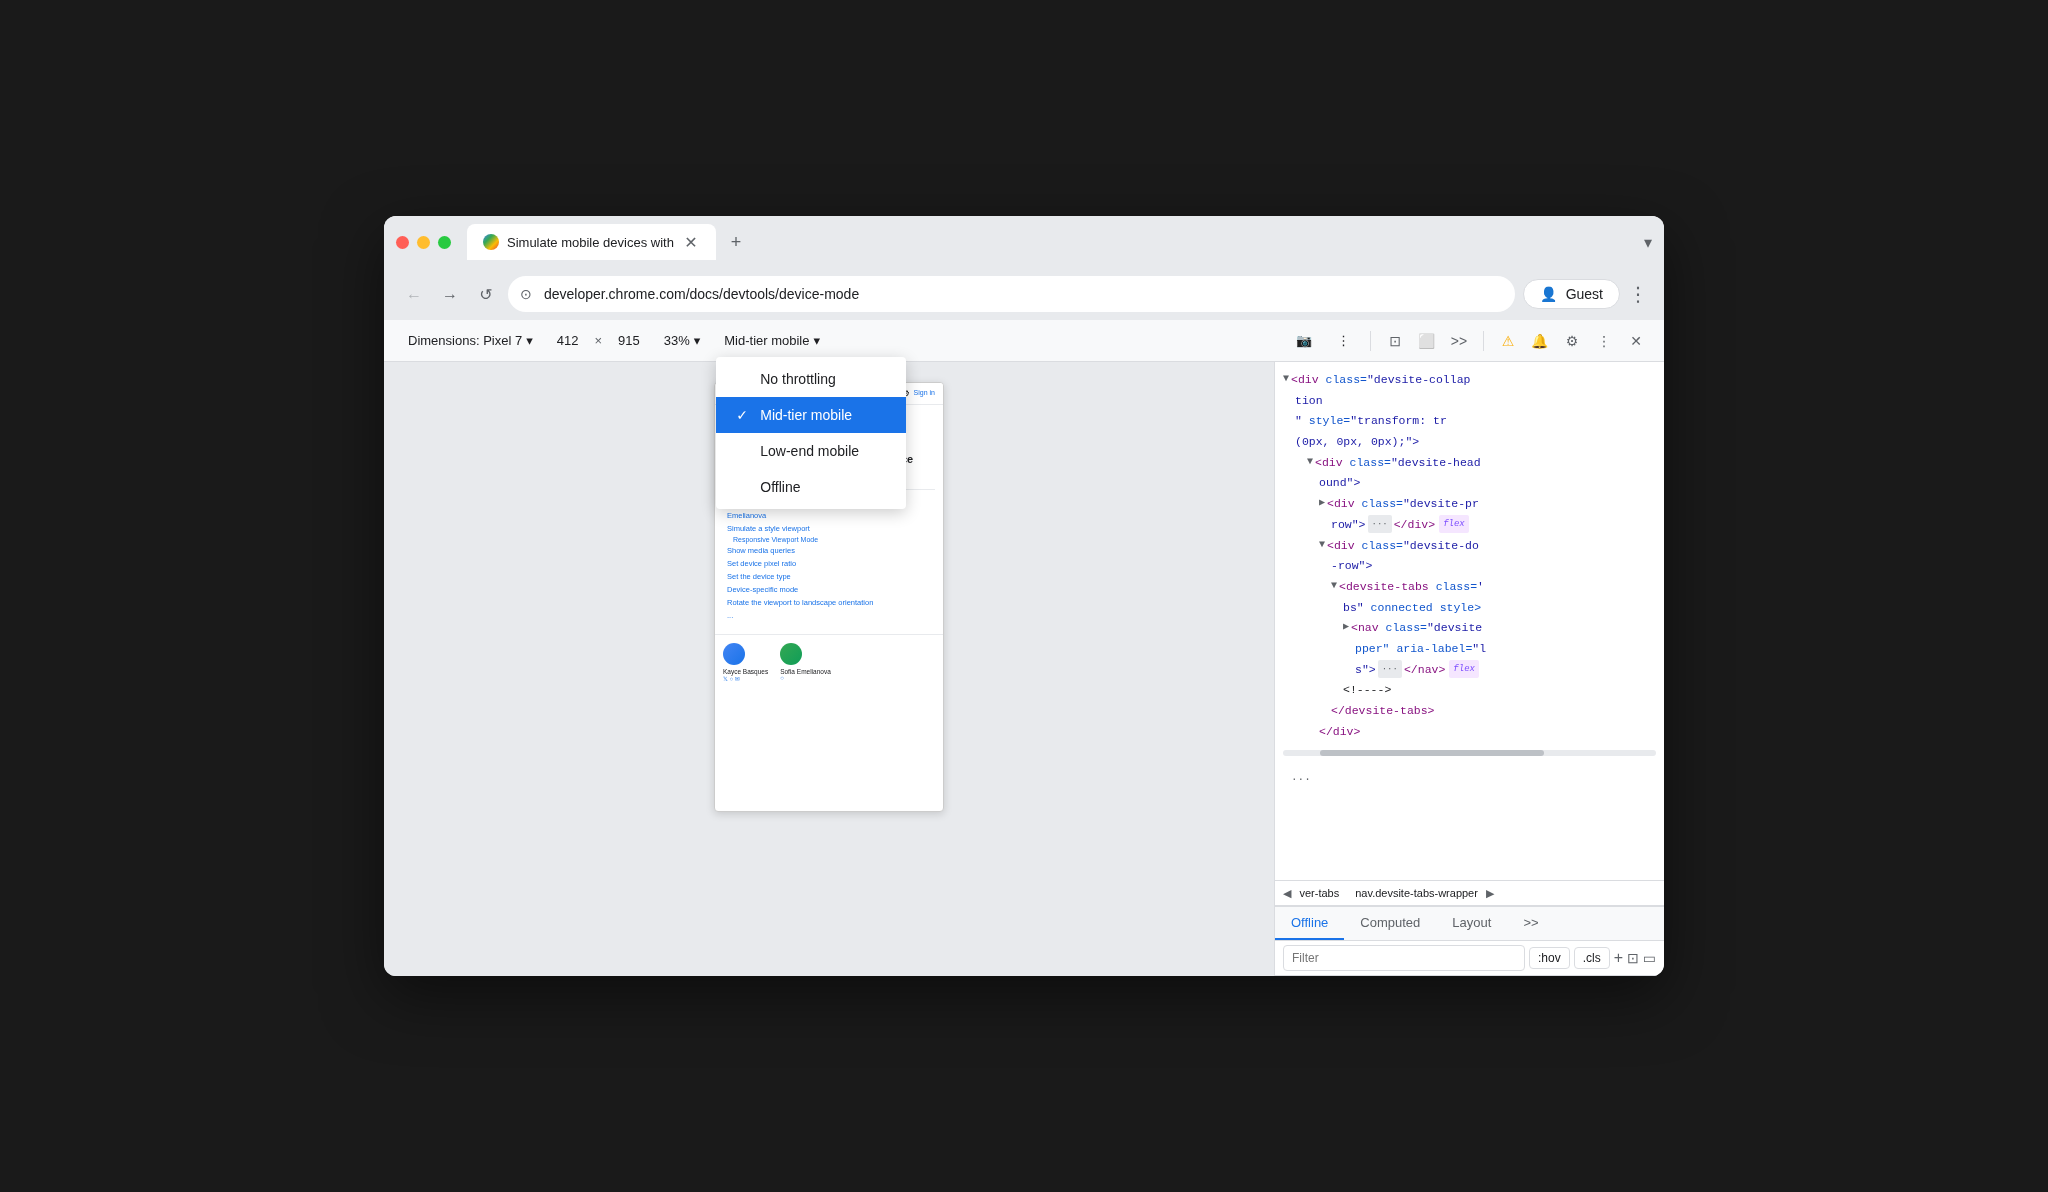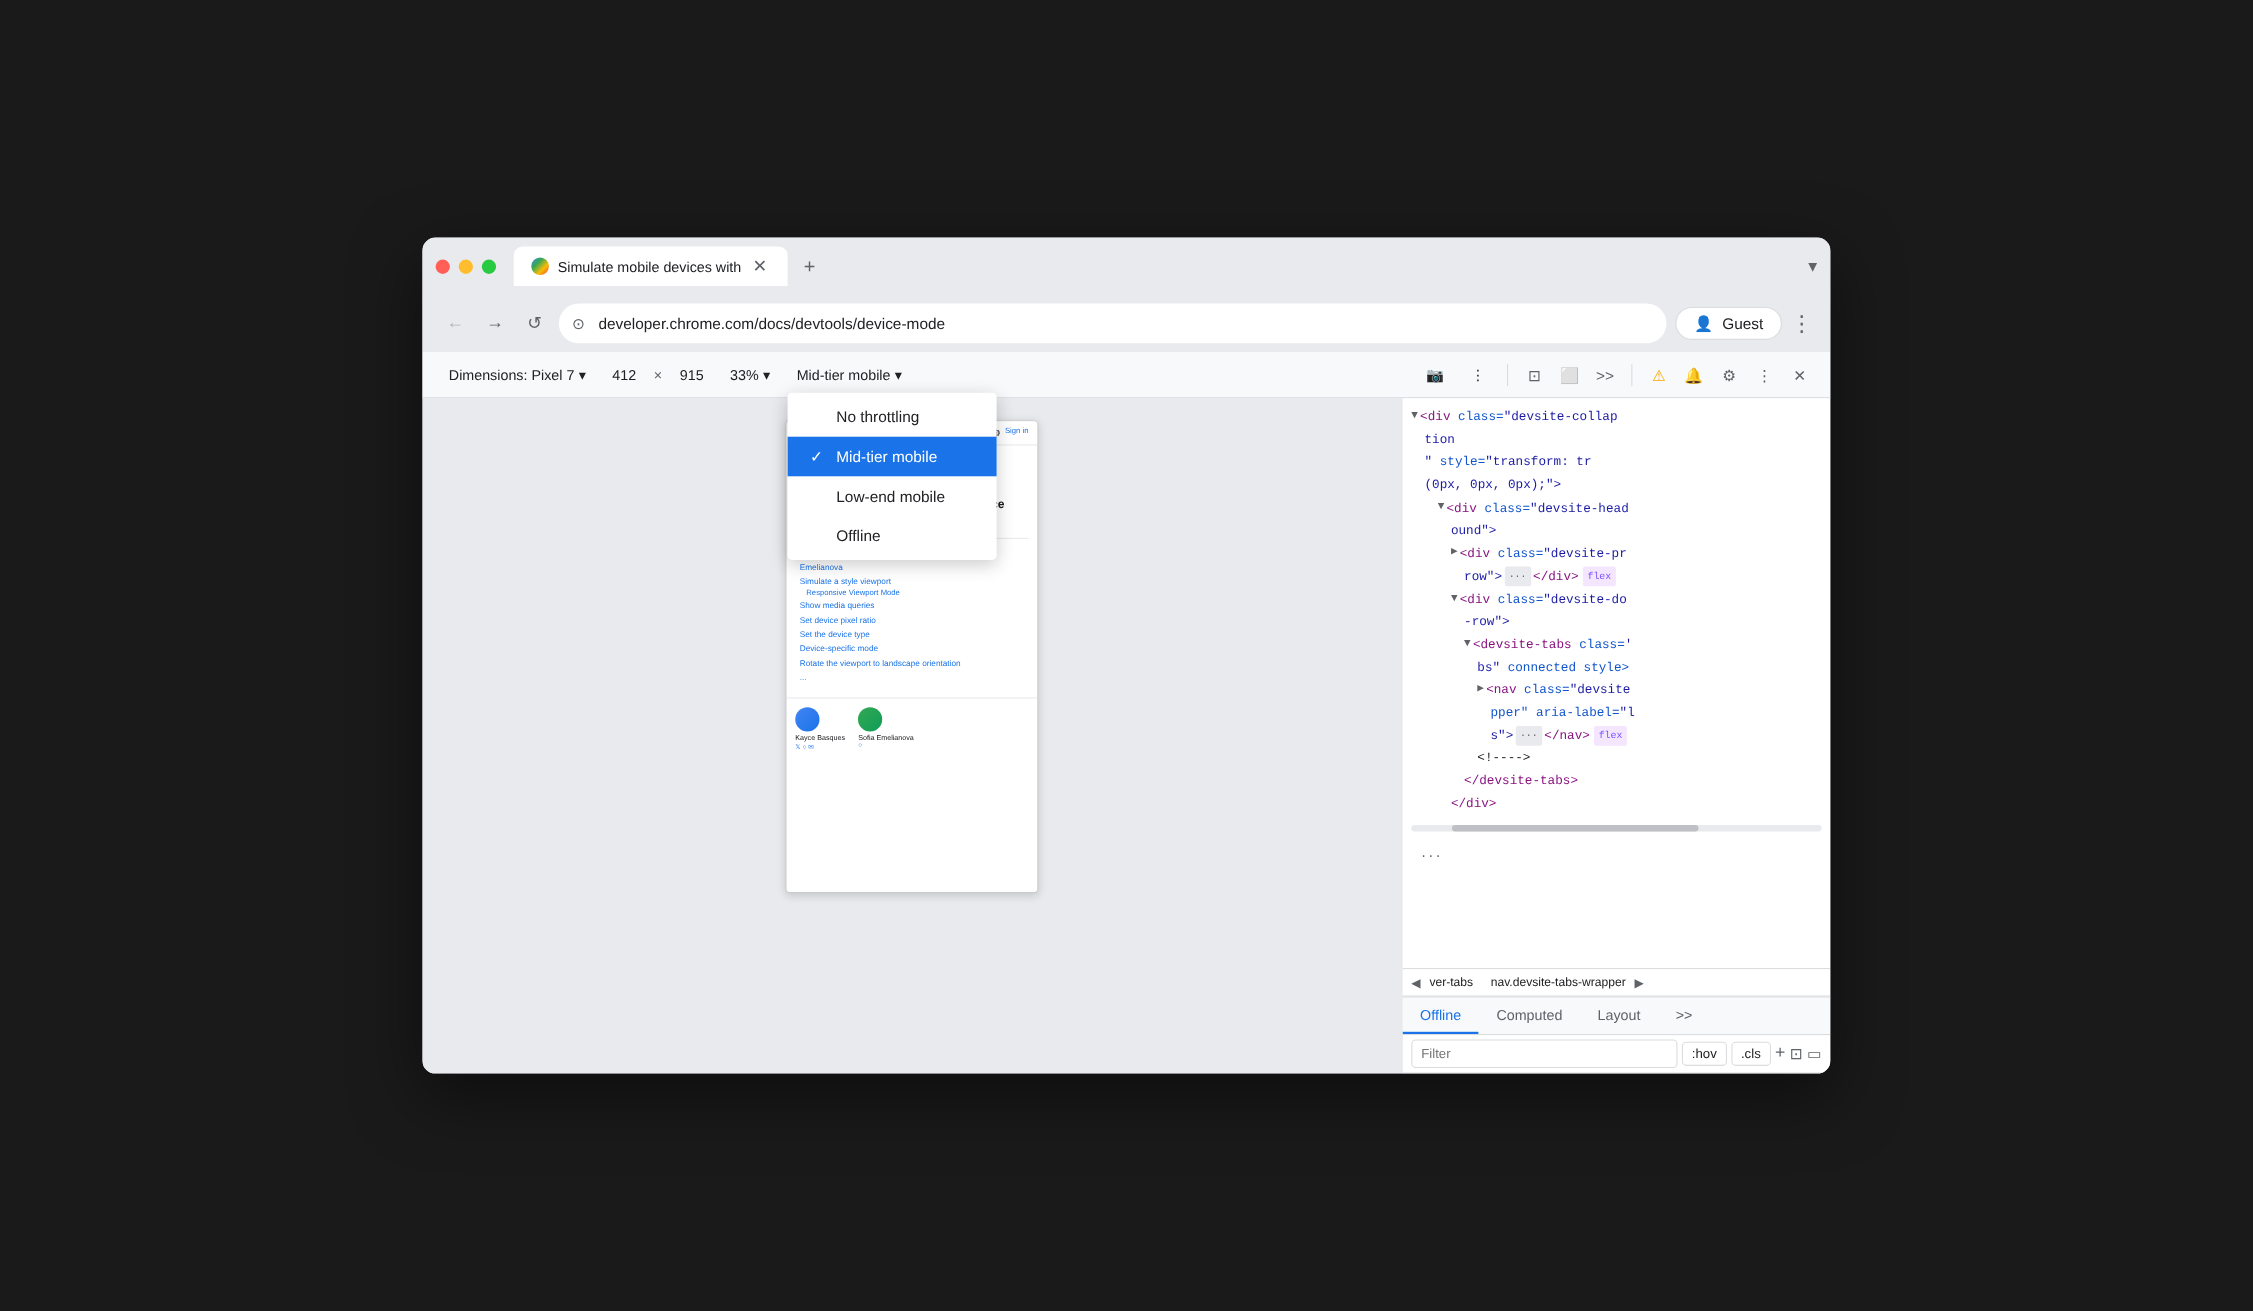--- a/index.html
+++ b/index.html
@@ -382,20 +382,21 @@
       font-size: 10px;
       margin-right: 2px;
     }
     .flex-badge {
       background: #f5e6ff;
       color: #7c4dff;
       font-size: 9px;
       padding: 1px 4px;
       border-radius: 2px;
       margin-left: 4px;
+      font-style: italic;
     }
     .ellipsis-badge {
       background: #e8eaed;
       color: #5f6368;
       font-size: 9px;
       padding: 1px 4px;
       border-radius: 2px;
       margin: 0 2px;
     }
     

